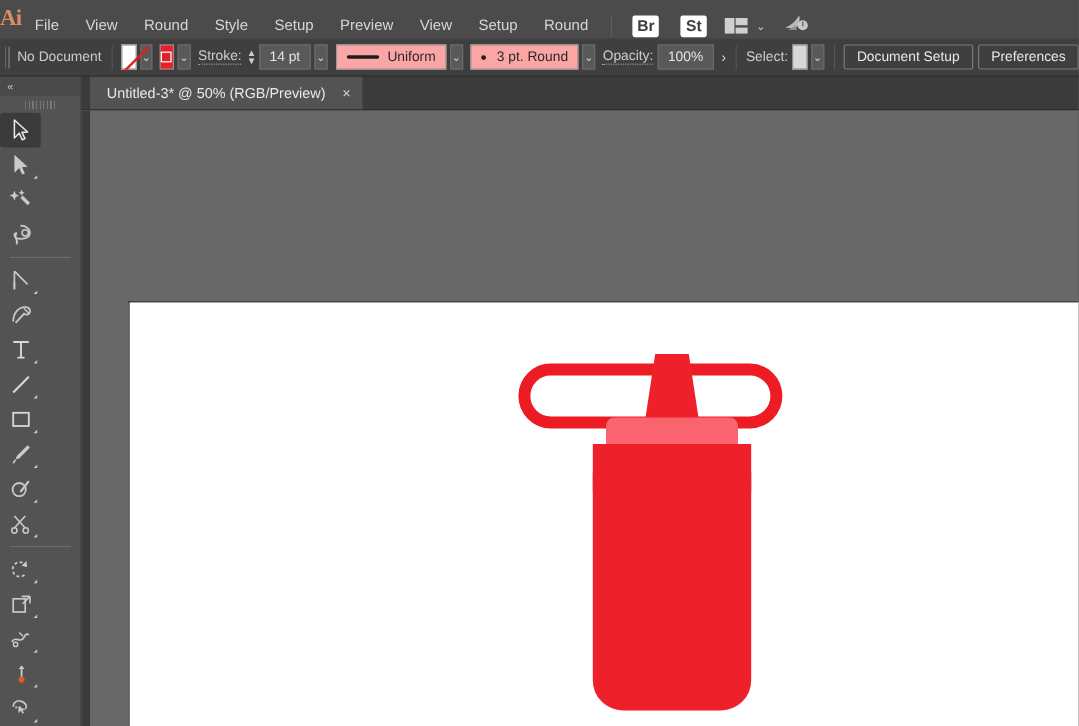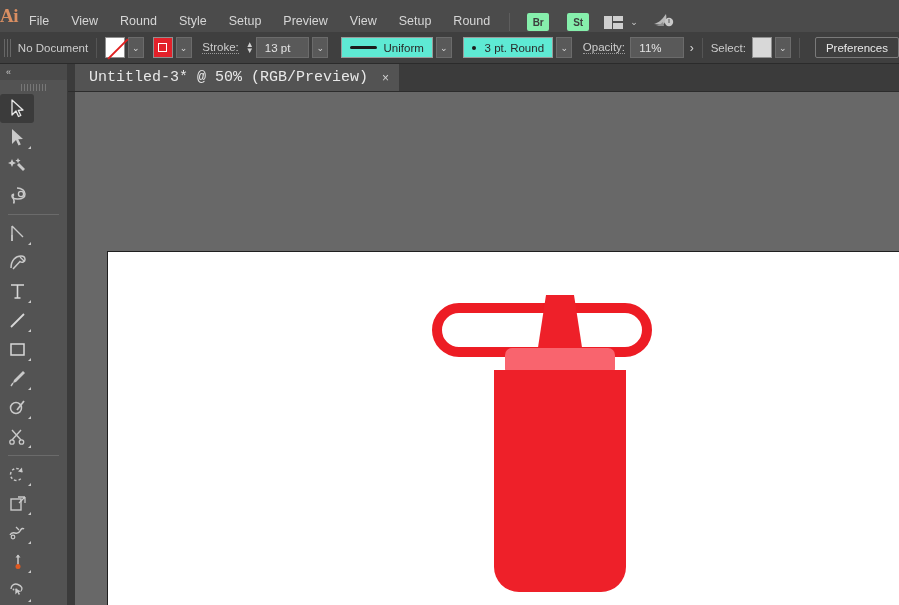--- a/index.html
+++ b/index.html
@@ -25,22 +25,22 @@
     color: #d98e62; font-size: 19px; font-weight: bold;
     font-family: "Liberation Serif", serif; letter-spacing: -0.5px;
   }
   .menu-item {
     color: #d6d6d6; font-size: 12.5px; padding: 4px 11px;
     white-space: nowrap; cursor: default; border-radius: 2px;
   }
   .menu-right { margin-left: auto; display: flex; align-items: center; padding-right: 290px; }
   .mb-sep { width: 1px; height: 18px; background: #5d5d5d; margin: 0 8px; }
   .sq-btn {
-    width: 22px; height: 18px; background: #86efac; color: #3d3d3d;
-    font-size: 10px; font-weight: bold; border-radius: 2px;
+    width: 22px; height: 18px; background: #ffffff; color: #3d3d3d;
+    font-size: 13px; font-weight: bold; border-radius: 2px;
     display: flex; align-items: center; justify-content: center;
     margin: 0 9px; cursor: pointer;
   }
   .arrange-ico { display: flex; gap: 1px; margin-left: 6px; cursor: pointer; }
   .arrange-ico i { display: block; background: #cfcfcf; }
   .arrange-ico .a1 { width: 8px; height: 13px; }
   .arrange-ico .acol { display: flex; flex-direction: column; gap: 2px; }
   .arrange-ico .a2 { width: 10px; height: 5.5px; }
   .chev { color: #cfcfcf; font-size: 9px; margin-left: 7px; cursor: pointer; }
   .rocket { margin-left: 14px; cursor: pointer; }
@@ -73,41 +73,41 @@
     color: #d8d8d8; font-size: 9px; margin-left: 3px; cursor: pointer;
   }
   .dotted { border-bottom: 1px dotted #9b9b9b; }
   .stepper { display: flex; flex-direction: column; justify-content: center;
              margin-right: 2px; color: #d0d0d0; line-height: 6px; font-size: 8px; cursor: pointer; }
   .field {
     height: 21px; background: #595959; border: 1px solid #6b6b6b;
     color: #e4e4e4; font-size: 11.5px; display: flex; align-items: center;
     padding: 0 8px; white-space: nowrap; cursor: text;
   }
-  .field.light { background: #5eead4; color: #2a2a2a; border-color: #9a9a9a; }
+  .field.light { background: #fca5a5; color: #2a2a2a; border-color: #9a9a9a; }
   .profile-line { width: 58px; height: 3px; background: #1c1c1c; border-radius: 2px; margin-right: 7px; }
   .brush-dot { width: 4px; height: 4px; border-radius: 50%; background: #1c1c1c; margin-right: 9px; }
   .arrow-right { color: #d6d6d6; font-size: 12px; margin-left: 6px; cursor: pointer; }
   .btn {
     height: 21px; border: 1px solid #7a7a7a; border-radius: 2px;
     color: #e8e8e8; font-size: 11.5px; display: flex; align-items: center;
     padding: 0 10px; white-space: nowrap; cursor: pointer; background: transparent;
   }
 
   
   .tabbar {
     position: absolute; left: 68px; top: 64px; width: 831px; height: 28px;
     background: #3b3b3b; display: flex; align-items: flex-end;
     border-bottom: 1px solid #2c2c2c;
   }
   .doc-tab {
     height: 27px; background: #535353; display: flex; align-items: center;
     padding: 0 10px 0 14px; gap: 14px; cursor: pointer; margin-left: 7px;
   }
-  .doc-tab .title { color: #e8e8e8; font-size: 15px; white-space: nowrap; font-family: Liberation Mono, monospace; }
+  .doc-tab .title { color: #e8e8e8; font-size: 12px; white-space: nowrap; }
   .doc-tab .x { color: #d0d0d0; font-size: 12px; line-height: 1; cursor: pointer; }
 
   
   .toolbar {
     position: absolute; left: 0; top: 64px; width: 68px; height: 541px;
     background: #535353; border-right: 1px solid #3b3b3b;
   }
   .tb-head { height: 16px; display: flex; align-items: center; padding-left: 6px;
              background: #4a4a4a; }
   .tb-head span { color: #c9c9c9; font-size: 9px; letter-spacing: -1px; cursor: pointer; }
@@ -197,50 +197,51 @@
       </div>
     <div class="dd-btn">⌄</div>
 
     <div style="width:12px"></div>
     <div class="cb-label dotted">Stroke:</div>
     <div style="width:8px"></div>
     <div class="stepper">
         <span>▲</span>
         <span>▼</span>
       </div>
-    <div class="field" style="width:58px">13 pt</div>
+    <div class="field" style="width:58px">14 pt</div>
     <div class="dd-btn">⌄</div>
 
     <div style="width:14px"></div>
     <div class="field light" style="width:92px">
       <span class="profile-line"></span>
       <span>Uniform</span>
     </div>
     <div class="dd-btn">⌄</div>
 
     <div style="width:12px"></div>
     <div class="field light" style="width:97px">
       <span class="brush-dot"></span>
       <span>3 pt. Round</span>
     </div>
     <div class="dd-btn">⌄</div>
 
     <div style="width:12px"></div>
     <div class="cb-label dotted">Opacity:</div>
     <div style="width:6px"></div>
-    <div class="field" style="width:58px">11%</div>
+    <div class="field" style="width:58px">100%</div>
     <div class="arrow-right">›</div>
 
     <div class="cb-sep"></div>
     <div class="cb-label">Select:</div>
     <div style="width:7px"></div>
     <div class="swatch-box swatch-plain"></div>
     <div class="dd-btn">⌄</div>
 
     <div class="cb-sep"></div>
+    <div class="btn">Document Setup</div>
     <div style="width:8px"></div>
     <div class="btn">Preferences</div>
   </div>
 
   <div class="tabbar">
     <div class="doc-tab">
       <span class="title">Untitled-3* @ 50% (RGB/Preview)</span>
       <span class="x">×</span>
     </div>
   </div>

